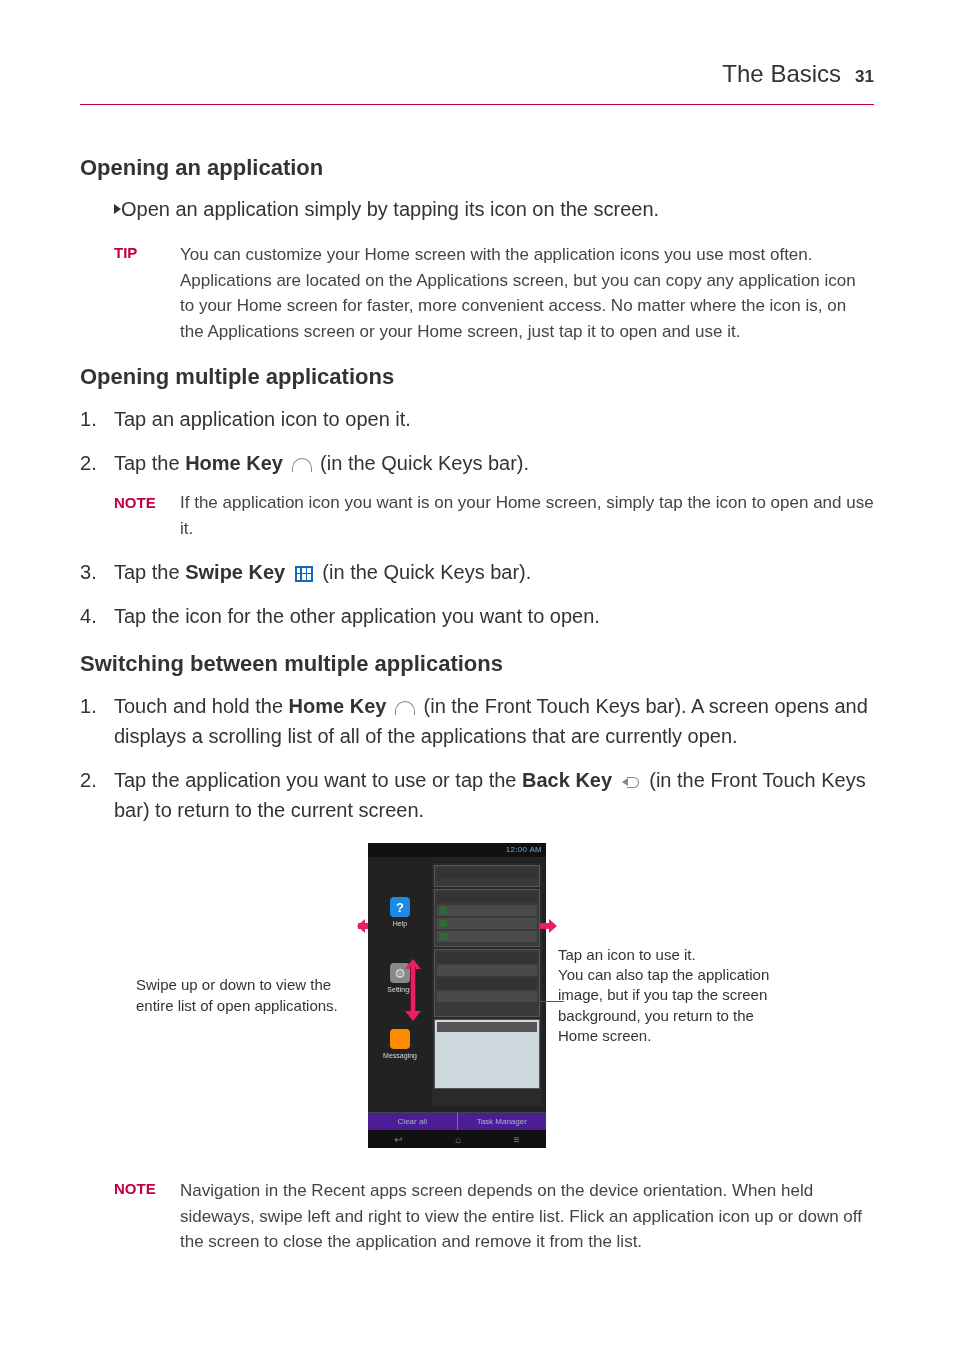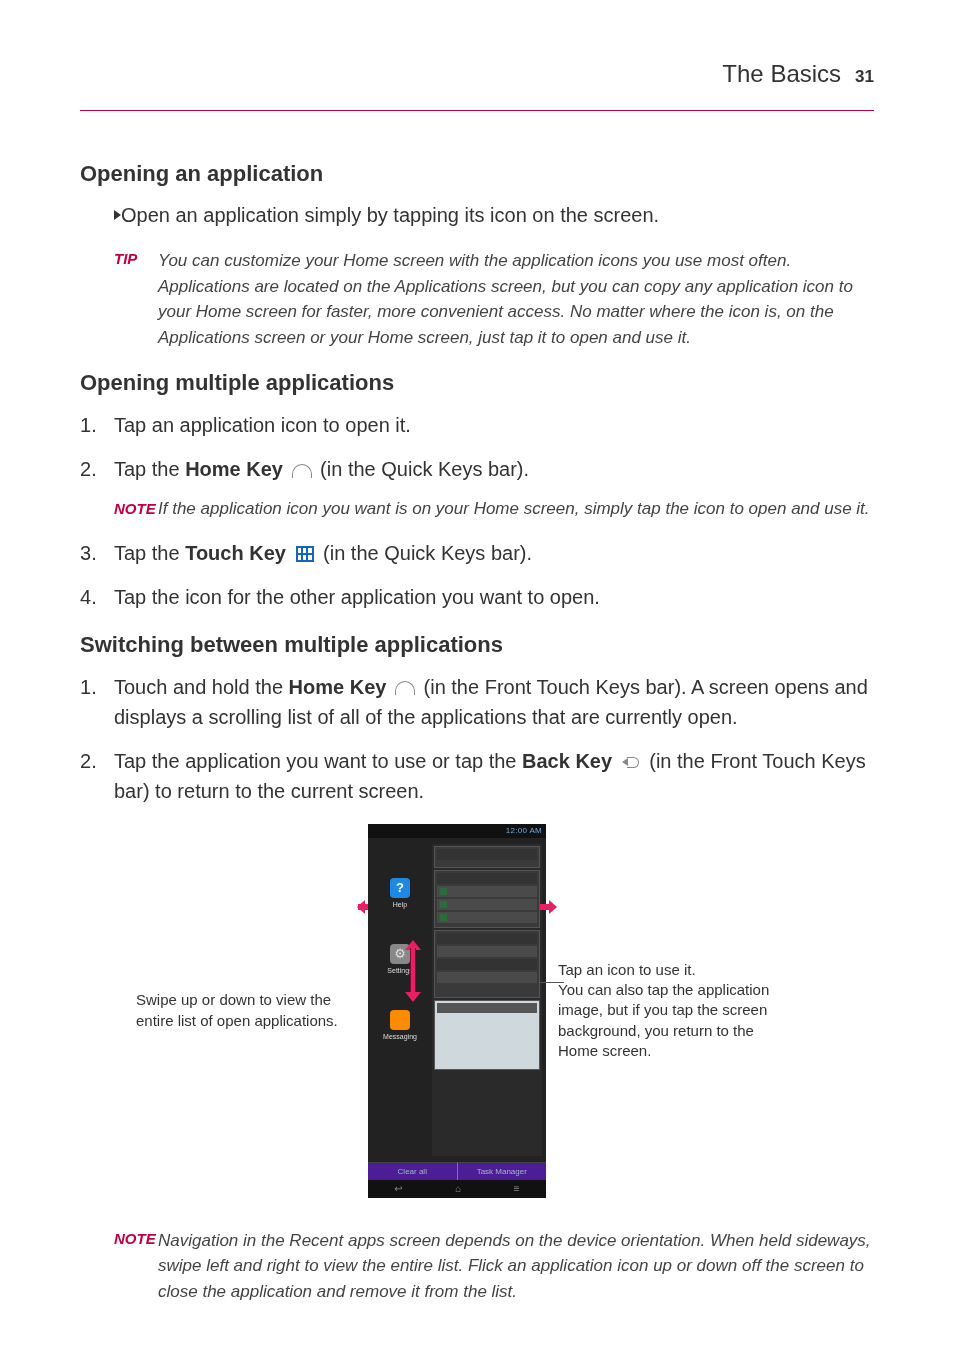--- a/index.html
+++ b/index.html
@@ -7,21 +7,21 @@
     width: 954px;
     height: 1372px;
     background: #fff;
     font-family: Arial, Helvetica, sans-serif;
     color: #333;
     position: relative;
     padding: 60px 80px 60px 80px;
   }
   .header-line {
     border-bottom: 1px solid #c3003f;
-    padding-bottom: 22px;
+    padding-bottom: 16px;
     margin-bottom: 50px;
     display: flex;
     justify-content: flex-end;
     align-items: baseline;
     gap: 14px;
   }
   .header-title {
     font-size: 24px;
     font-weight: normal;
     color: #333;
@@ -48,23 +48,23 @@
   .tri-bullet {
     width: 0; height: 0;
     border-top: 5px solid transparent;
     border-bottom: 5px solid transparent;
     border-left: 7px solid #333;
     margin-top: 9px;
     flex-shrink: 0;
   }
   .tip-block, .note-block {
     display: flex;
+    gap: 22px;
     margin-left: 34px;
     margin-bottom: 16px;
-    font-style: italic;
   }
   .tip-label {
     color: #c3003f;
     font-weight: bold;
     font-size: 15px;
     flex-shrink: 0;
     padding-top: 2px;
     min-width: 44px;
   }
   .tip-body {
@@ -156,21 +156,21 @@
   .callout.left { text-align: left; }
   .callout.right { text-align: left; }
   .callout-group-right {
     display: flex;
     flex-direction: column;
     gap: 28px;
     width: 260px;
   }
   .phone {
     width: 178px;
-    height: 374px;
+    height: 305px;
     background: #1a1a1a;
     position: relative;
     flex-shrink: 0;
   }
   .p-status {
     height: 14px;
     background: #111;
     color: #6fa8dc;
     font-size: 8px;
     text-align: right;
@@ -332,21 +332,21 @@
     <span class="inline-icon">
         <span class="home-outline"></span>
       </span>
     <span> (in the Quick Keys bar).</span>
     <div class="note-block" style="margin-left:0; margin-top:12px;">
       <span class="tip-label">NOTE</span>
       <span class="tip-body">If the application icon you want is on your Home screen, simply tap the icon to open and use it.</span>
     </div>
   </li>
   <li>
-    <span>Tap the </span><span class="keyname">Touch Key</span>
+    <span>Tap the </span><span class="keyname">Swipe Key</span>
     <span class="inline-icon">
         <span class="apps-icon">
           <span></span>
           <span></span>
           <span></span>
           <span></span>
           <span></span>
           <span></span>
         </span>
       </span>

